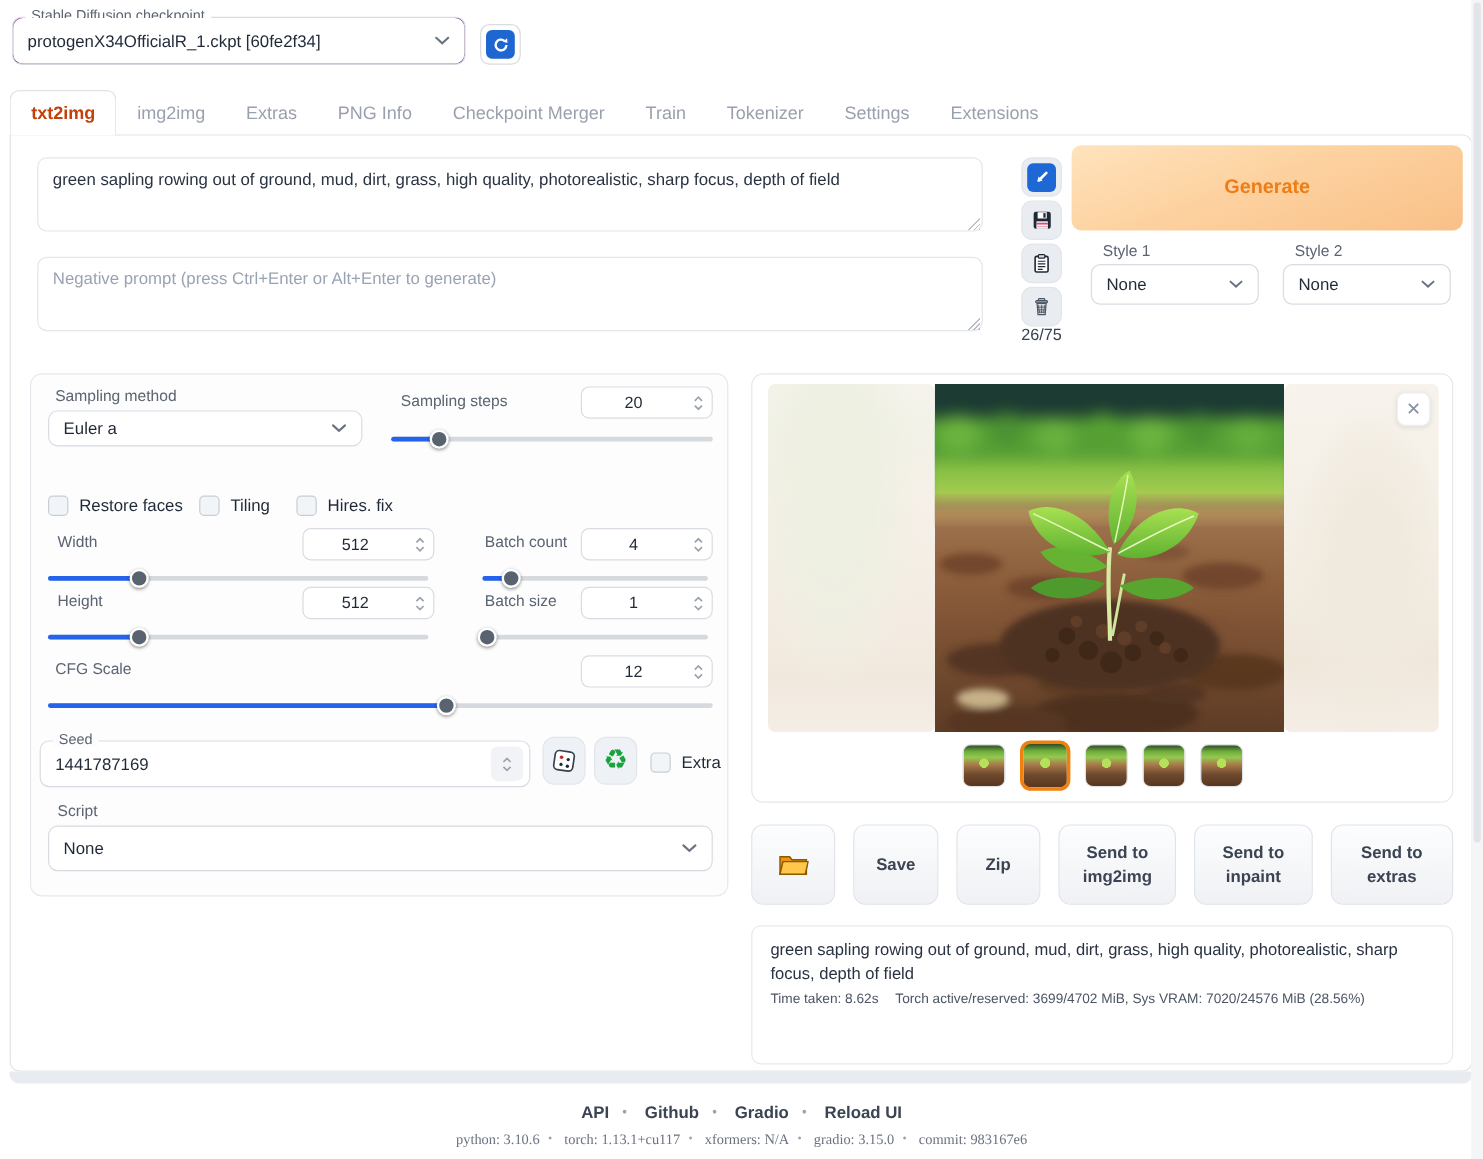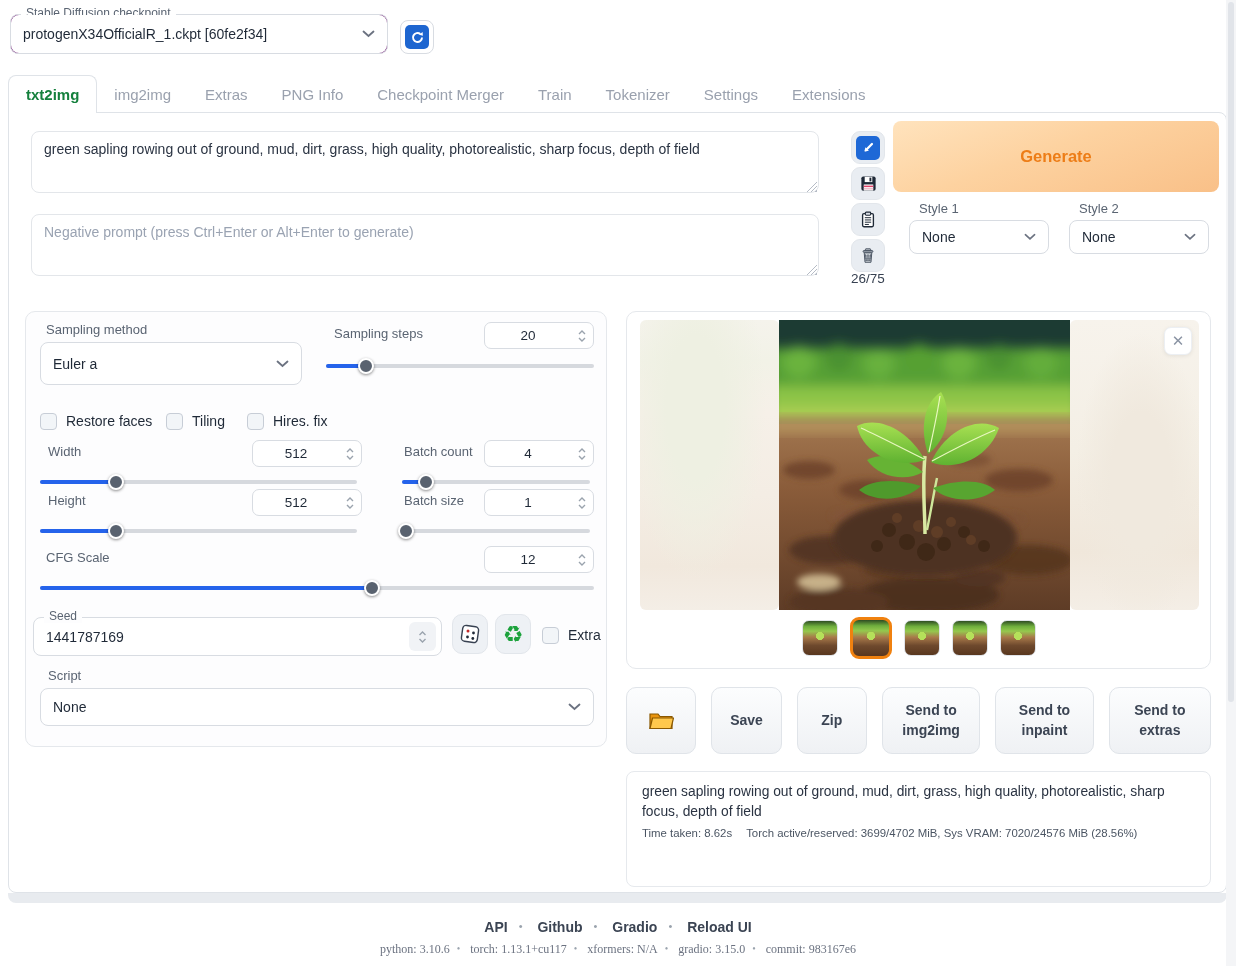--- a/index.html
+++ b/index.html
@@ -37,21 +37,21 @@
   
   .refresh-btn { position:absolute; left:400px; top:20px; width:34px; height:34px; border:1px solid #d8dce2;
     border-radius:8px; background:#fff; display:flex; align-items:center; justify-content:center; cursor:pointer; }
   .refresh-inner { width:24px; height:24px; border-radius:5px; background:#1e66d0;
     display:flex; align-items:center; justify-content:center; }
 
   
   .tabbar { position:absolute; left:8px; top:75px; height:38px; display:flex; align-items:flex-end; z-index:5; }
   .tab { padding:0 17px; line-height:36px; font-size:15px; color:#9aa1ae; cursor:pointer; white-space:nowrap; }
   .tab.active { border:1px solid #dfe3e8; border-bottom:none; border-radius:8px 8px 0 0; background:#fff;
-    color:#15803d; font-weight:700; height:38px; line-height:37px; }
+    color:#c2410c; font-weight:700; height:38px; line-height:37px; }
 
   .main { position:absolute; left:8px; top:112px; width:1219px; height:781px;
     border:1px solid #dfe3e8; border-radius:0 8px 8px 8px; background:#fff; }
   .bottom-strip { position:absolute; left:8px; top:893px; width:1219px; height:10px;
     background:#e8ebef; border-radius:0 0 8px 8px; }
 
   
   .tool-col { position:absolute; left:842px; top:18px; width:34px; display:flex; flex-direction:column; gap:3px; }
   .tool-btn { width:34px; height:33px; border:1px solid #e2e6eb; border-radius:9px; background:#e9edf2;
     display:flex; align-items:center; justify-content:center; cursor:pointer; }
@@ -207,21 +207,21 @@
   <span class="label" style="left:1070px; top:88px;">Style 2</span>
   <div class="select" style="left:1060px; top:107px; width:140px; height:34px;">
     <span>None</span>
     <svg width="12" height="8" viewBox="0 0 13 8">
         <path d="M1.5 1.5 L6.5 6 L11.5 1.5" stroke="#6b7280" stroke-width="1.8" fill="none" stroke-linecap="round"></path>
       </svg>
   </div>
 
   <div class="panel">
     <span class="label" style="left:20px; top:10px;">Sampling method</span>
-    <div class="select" style="left:14px; top:30px; width:262px; height:43px;">
+    <div class="select" style="left:14px; top:30px; width:262px; height:30px;">
       <span>Euler a</span>
       <svg width="13" height="8" viewBox="0 0 13 8">
           <path d="M1.5 1.5 L6.5 6 L11.5 1.5" stroke="#6b7280" stroke-width="1.8" fill="none" stroke-linecap="round"></path>
         </svg>
     </div>
 
     <span class="label" style="left:308px; top:14px;">Sampling steps</span>
     <div class="numbox" style="left:458px; top:10px;">
       <span class="val">20</span>
       <div class="spin">

